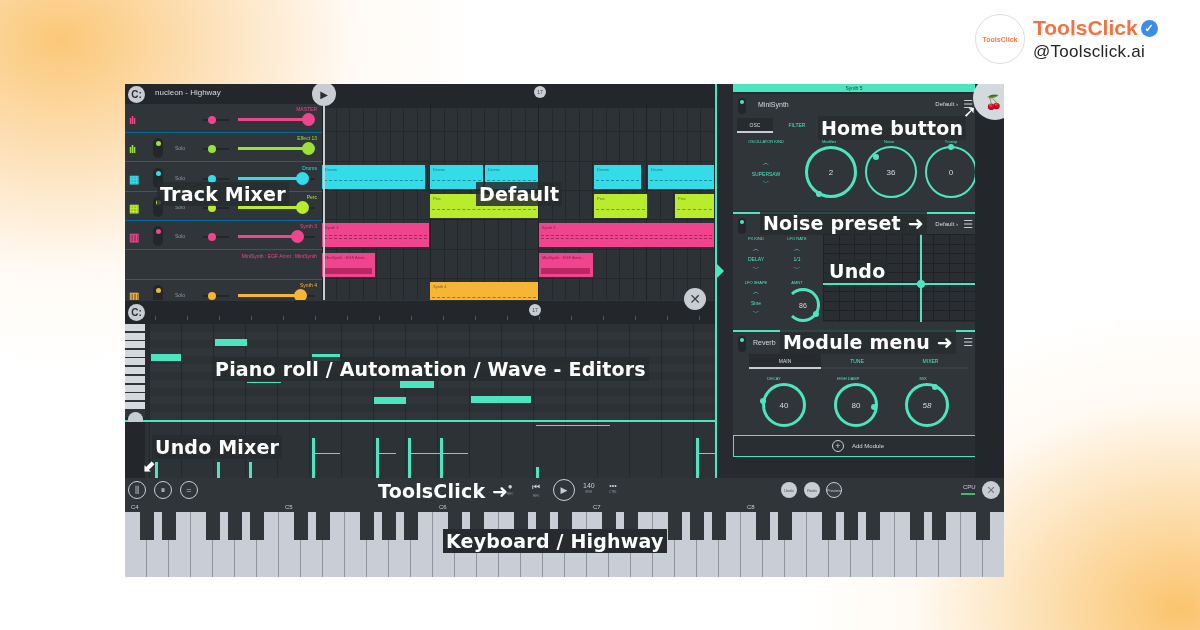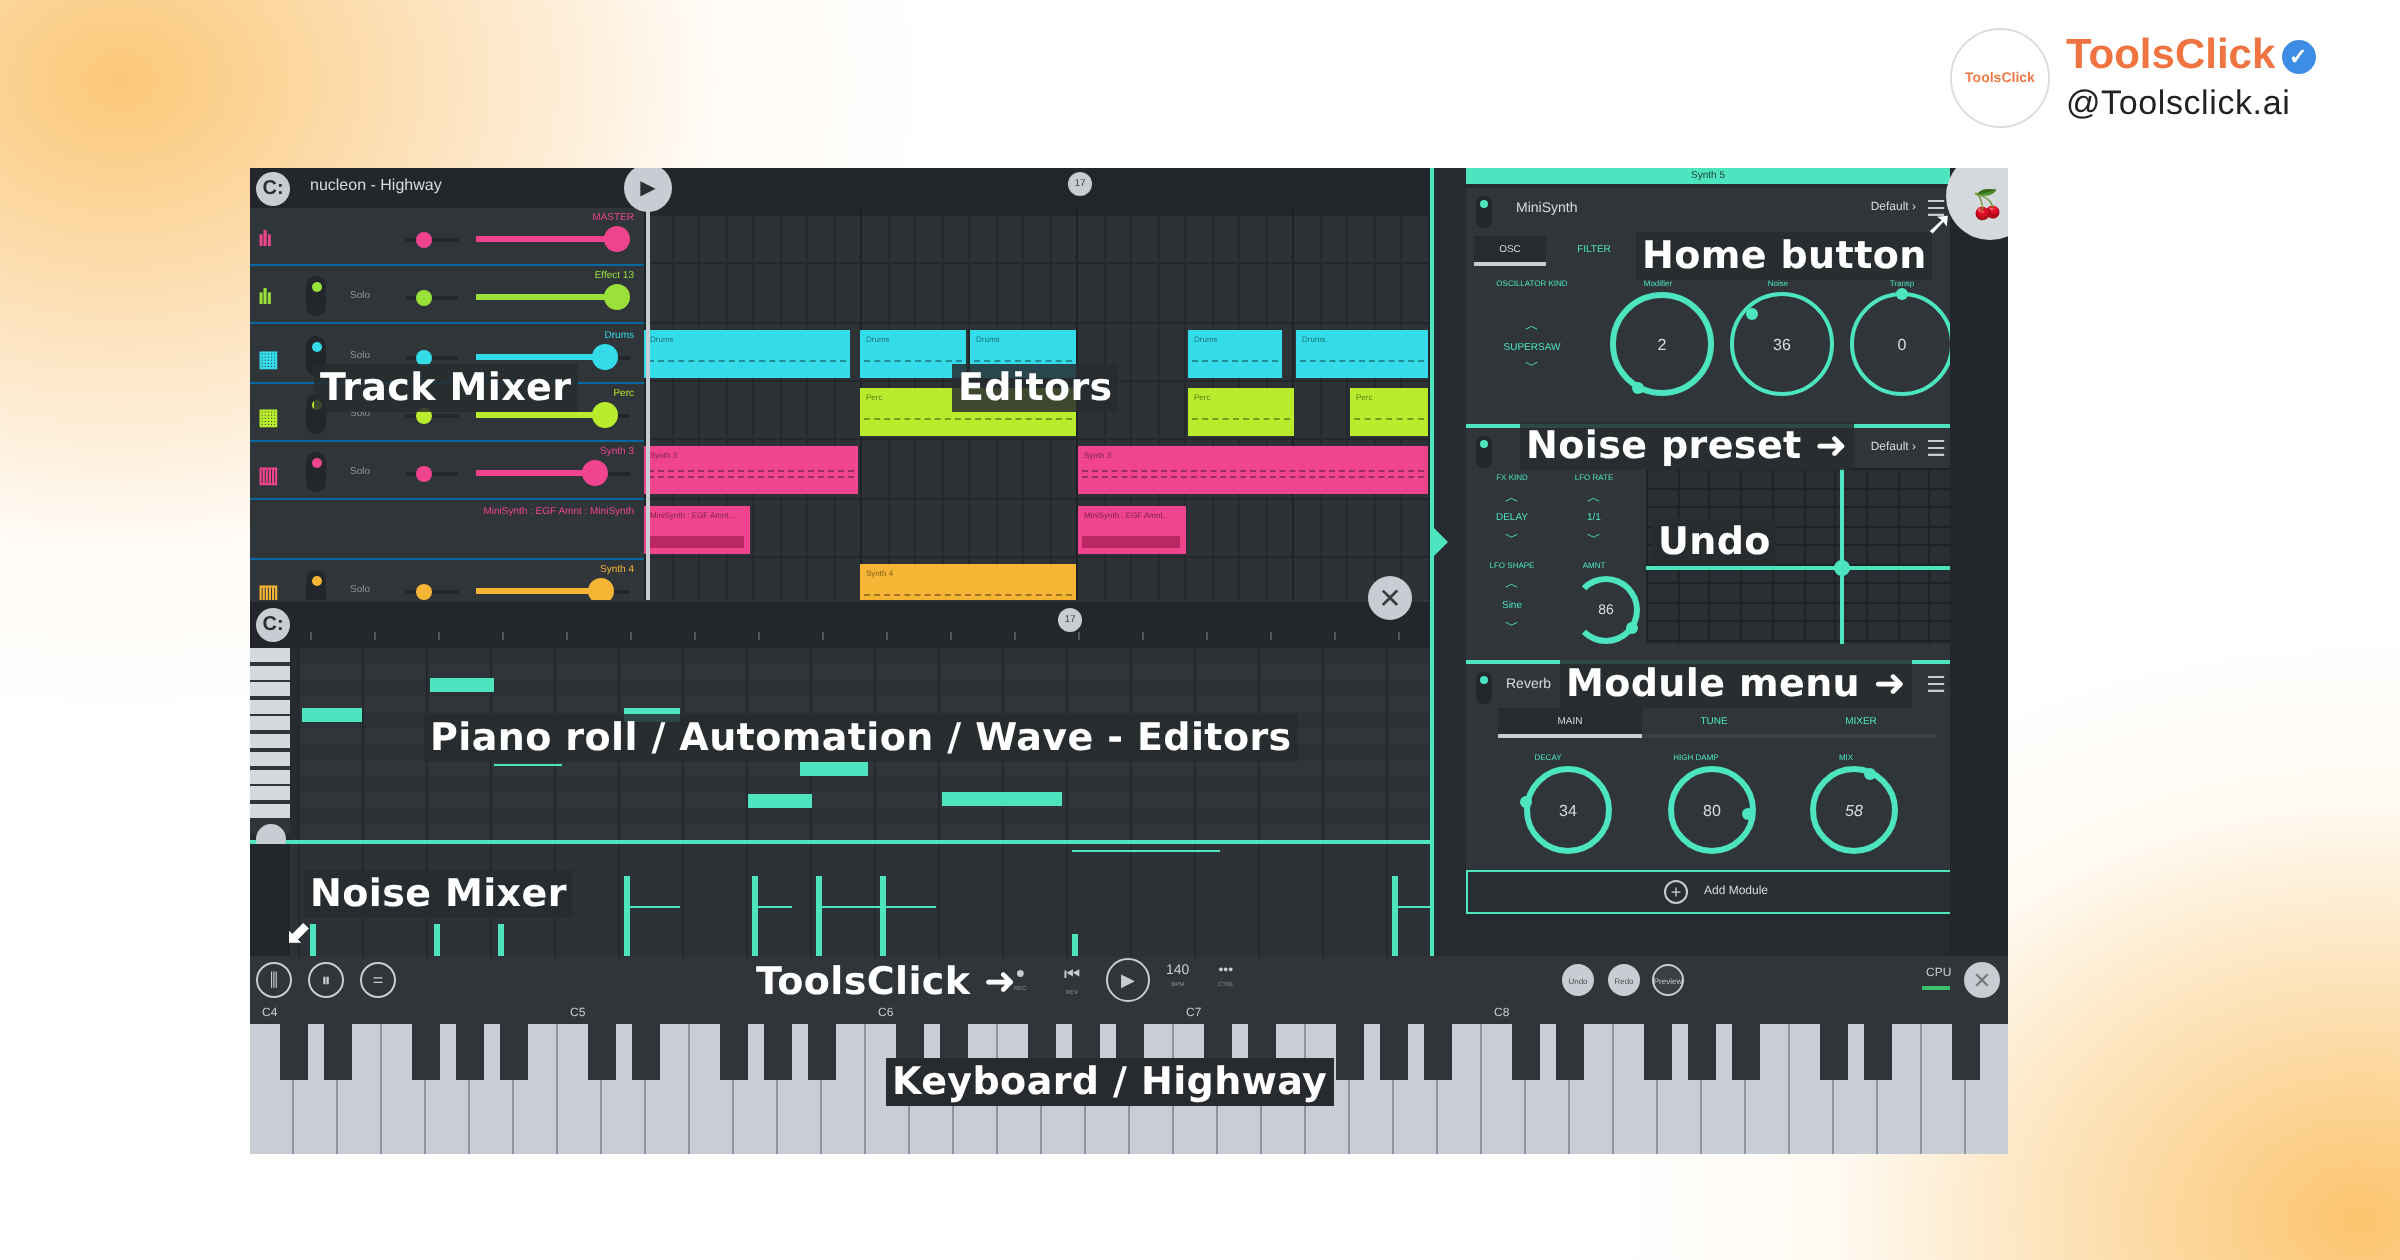--- a/index.html
+++ b/index.html
@@ -493,21 +493,21 @@
 
     <div class="module" style="top:246px;height:105px;">
       <div class="mod-toggle"></div>
       <div class="mod-name" style="left:20px;">Reverb</div>
       <div class="mod-menu">☰</div>
       <div class="mod-tab" style="left:16px;top:22px;width:72px;height:15px;line-height:15px;background:#272b2f;color:#d7dbe0;border-bottom:2px solid #c8cdd3;">MAIN</div>
       <div class="mod-tab" style="left:88px;top:22px;width:72px;height:15px;line-height:15px;color:#4de5bf;border-bottom:2px solid #3a3f44;">TUNE</div>
       <div class="mod-tab" style="left:160px;top:22px;width:75px;height:15px;line-height:15px;color:#4de5bf;border-bottom:2px solid #3a3f44;">MIXER</div>
       <div class="knob-label" style="left:18px;top:44px;width:46px;">DECAY</div>
       <div class="knob" style="left:29px;top:51px;width:44px;height:44px;">
-          <span>34</span>
+          <span>40</span>
           <span class="knob-dot" style="left:-5px;top:12px;"></span>
         </div>
       <div class="knob-label" style="left:88px;top:44px;width:54px;">HIGH DAMP</div>
       <div class="knob" style="left:101px;top:51px;width:44px;height:44px;">
           <span>80</span>
           <span class="knob-dot" style="left:34px;top:18px;"></span>
         </div>
       <div class="knob-label" style="left:168px;top:44px;width:44px;">MIX</div>
       <div class="knob" style="left:172px;top:51px;width:44px;height:44px;font-style:italic;">
           <span>58</span>
@@ -622,23 +622,23 @@
       <div class="bkey" style="left: 851px;"></div>
       <div class="oct-label" style="left: 6px; color: rgb(200, 205, 211);">C4</div>
       <div class="oct-label" style="left: 160px; color: rgb(200, 205, 211);">C5</div>
       <div class="oct-label" style="left: 314px; color: rgb(200, 205, 211);">C6</div>
       <div class="oct-label" style="left: 468px; color: rgb(200, 205, 211);">C7</div>
       <div class="oct-label" style="left: 622px; color: rgb(200, 205, 211);">C8</div>
     </div>
 </div>
 
 <div class="ann" style="left:157px;top:182px;">Track Mixer</div>
-<div class="ann" style="left:476px;top:182px;">Editors</div>
+<div class="ann" style="left:476px;top:182px;">Default</div>
 <div class="ann" style="left:818px;top:116px;">Home button</div>
 <div class="ann" style="left:960px;top:100px;background:none;font-size:16px;">➚</div>
 <div class="ann" style="left:760px;top:211px;">Noise preset ➜</div>
 <div class="ann" style="left:826px;top:259px;">Undo</div>
 <div class="ann" style="left:780px;top:330px;">Module menu ➜</div>
 <div class="ann" style="left:212px;top:357px;">Piano roll / Automation / Wave - Editors</div>
-<div class="ann" style="left:152px;top:435px;">Noise Mixer</div>
+<div class="ann" style="left:152px;top:435px;">Undo Mixer</div>
 <div class="ann" style="left:140px;top:454px;background:none;font-size:16px;">⬋</div>
 <div class="ann" style="left:375px;top:479px;background:none;">ToolsClick ➜</div>
 <div class="ann" style="left:443px;top:529px;background:#272b2f;">Keyboard / Highway</div>
 
 </body></html>

